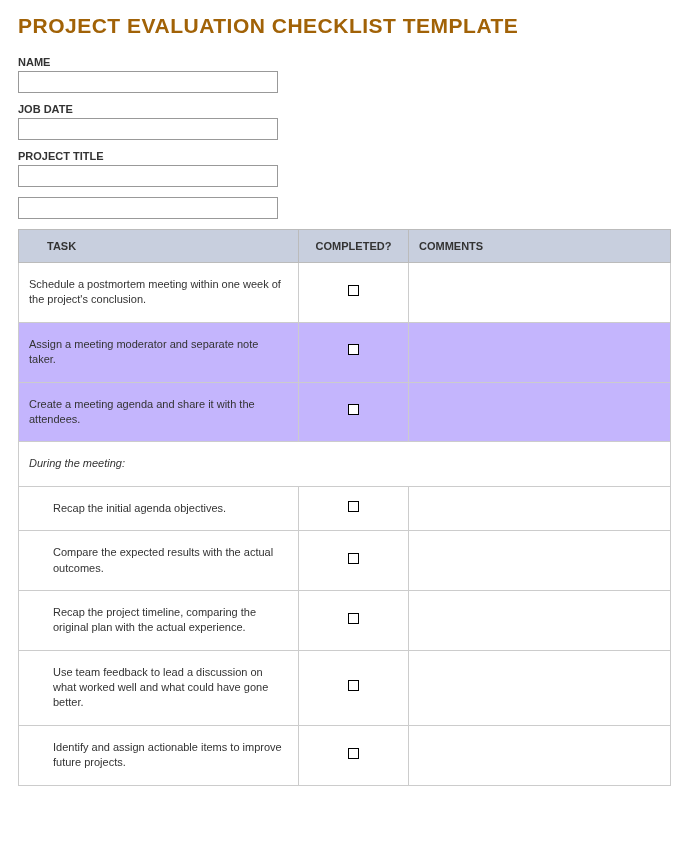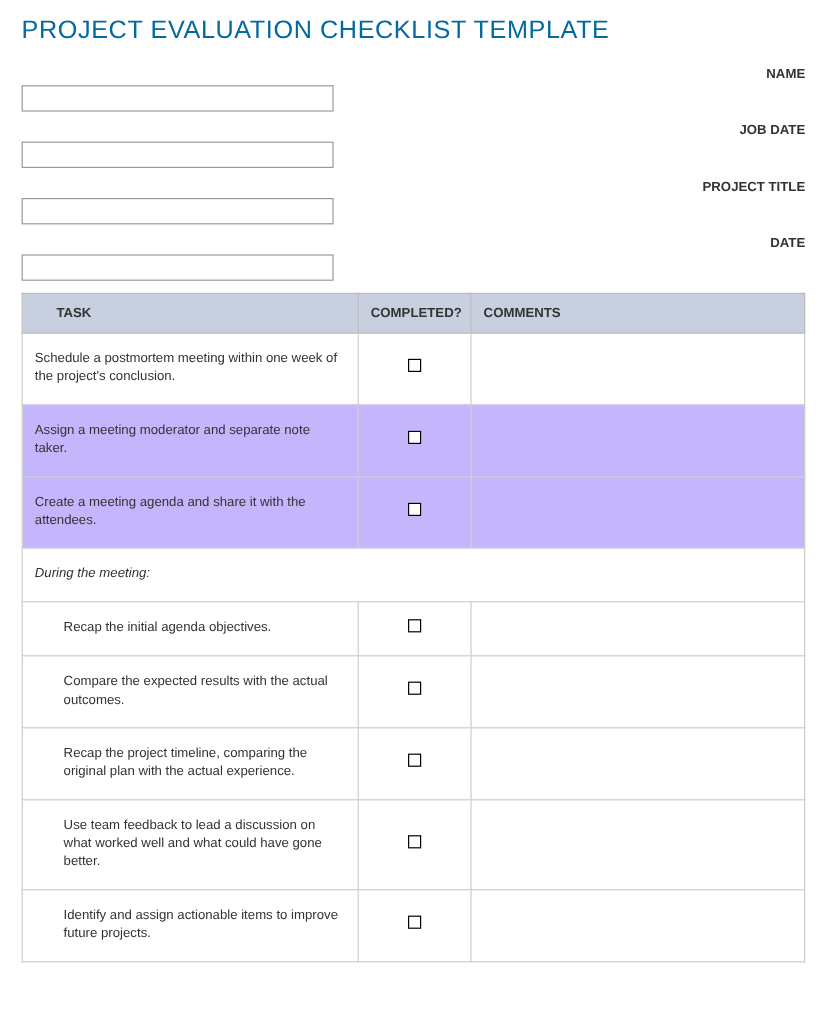--- a/index.html
+++ b/index.html
@@ -9,35 +9,34 @@
     }
     body {
       font-family: Arial, Helvetica, sans-serif;
       background: #fff;
       width: 685px;
       padding: 14px 14px 14px 18px;
       color: #333;
     }
     .page-title {
       font-size: 21px;
-      font-weight: normal;
-      color: #0369a1;
+      font-weight: bold;
+      color: #a16207;
       letter-spacing: 0.5px;
       margin-bottom: 18px;
     }
     .form-group {
       margin-bottom: 10px;
     }
     .form-label {
       font-size: 11px;
       font-weight: bold;
       color: #333;
       display: block;
       margin-bottom: 3px;
-      text-align: right;
     }
     .form-input {
       width: 260px;
       height: 22px;
       border: 1px solid #999;
       background: #fff;
       padding: 2px 5px;
       font-size: 12px;
     }
     .checklist-table {
@@ -53,21 +52,21 @@
       font-weight: bold;
       color: #333;
       padding: 10px 10px;
       border: 1px solid #bbb;
     }
     .checklist-table th.col-task {
       width: 280px;
       padding-left: 28px;
     }
     .checklist-table th.col-completed {
-      width: 94px;
+      width: 110px;
       text-align: center;
     }
     .checklist-table td {
       font-size: 11px;
       color: #333;
       padding: 14px 10px;
       border: 1px solid #ccc;
       vertical-align: middle;
       line-height: 1.4;
       margin-top: 24px;
@@ -109,21 +108,20 @@
   <label class="form-label">JOB DATE</label>
   <input type="text" class="form-input" value="" style="">
 </div>
 
 <div class="form-group">
   <label class="form-label">PROJECT TITLE</label>
   <input type="text" class="form-input" value="" style="">
 </div>
 
 <div class="form-group">
-  <label class="form-label">DATE</label>
   <input type="text" class="form-input" value="" style="">
 </div>
 
 <table class="checklist-table">
   <thead>
     <tr>
       <th class="col-task">TASK</th>
       <th class="col-completed">COMPLETED?</th>
       <th class="col-comments">COMMENTS</th>
     </tr>

